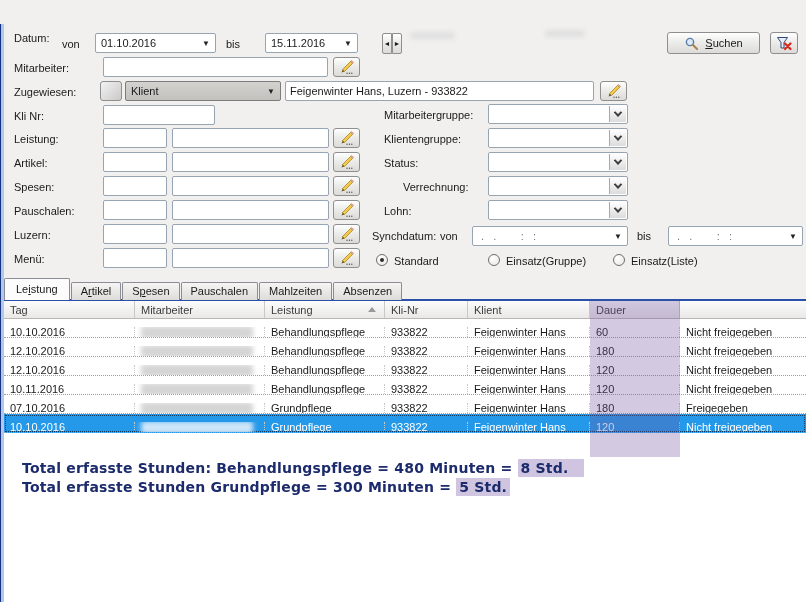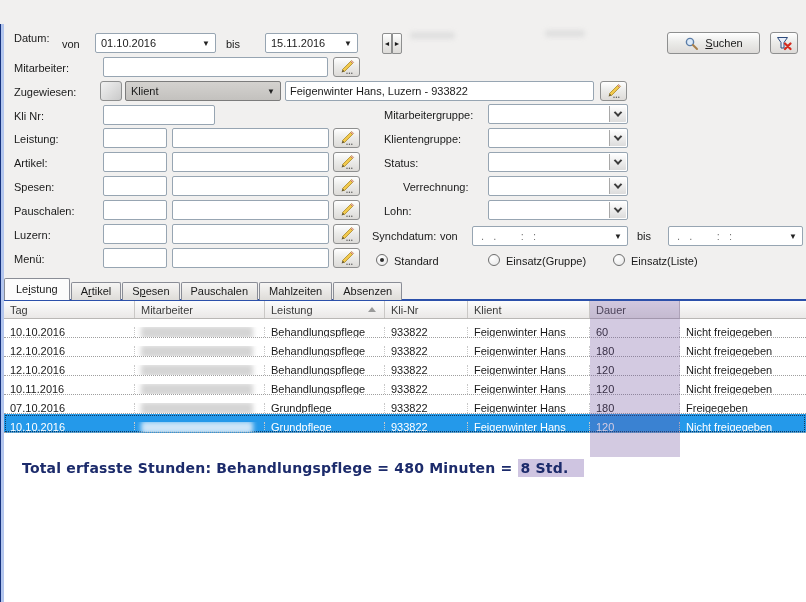--- a/index.html
+++ b/index.html
@@ -405,16 +405,17 @@
           <div class="tcell c4">Feigenwinter Hans</div>
           <div class="tcell c5">120</div>
           <div class="tcell c6">Nicht freigegeben</div>
         </div>
       </div>
 
     <div class="dauer-overlay"></div>
 
     <div class="summary">
       <div><span>Total erfasste Stunden: Behandlungspflege = 480 Minuten = </span><span class="hl hl-wide">8 Std.</span></div>
+      <div><span>Total erfasste Stunden Grundpflege = 300 Minuten = </span><span class="hl">5 Std.</span></div>
     </div>
   </div>
 
 </div>
 
 </body></html>

